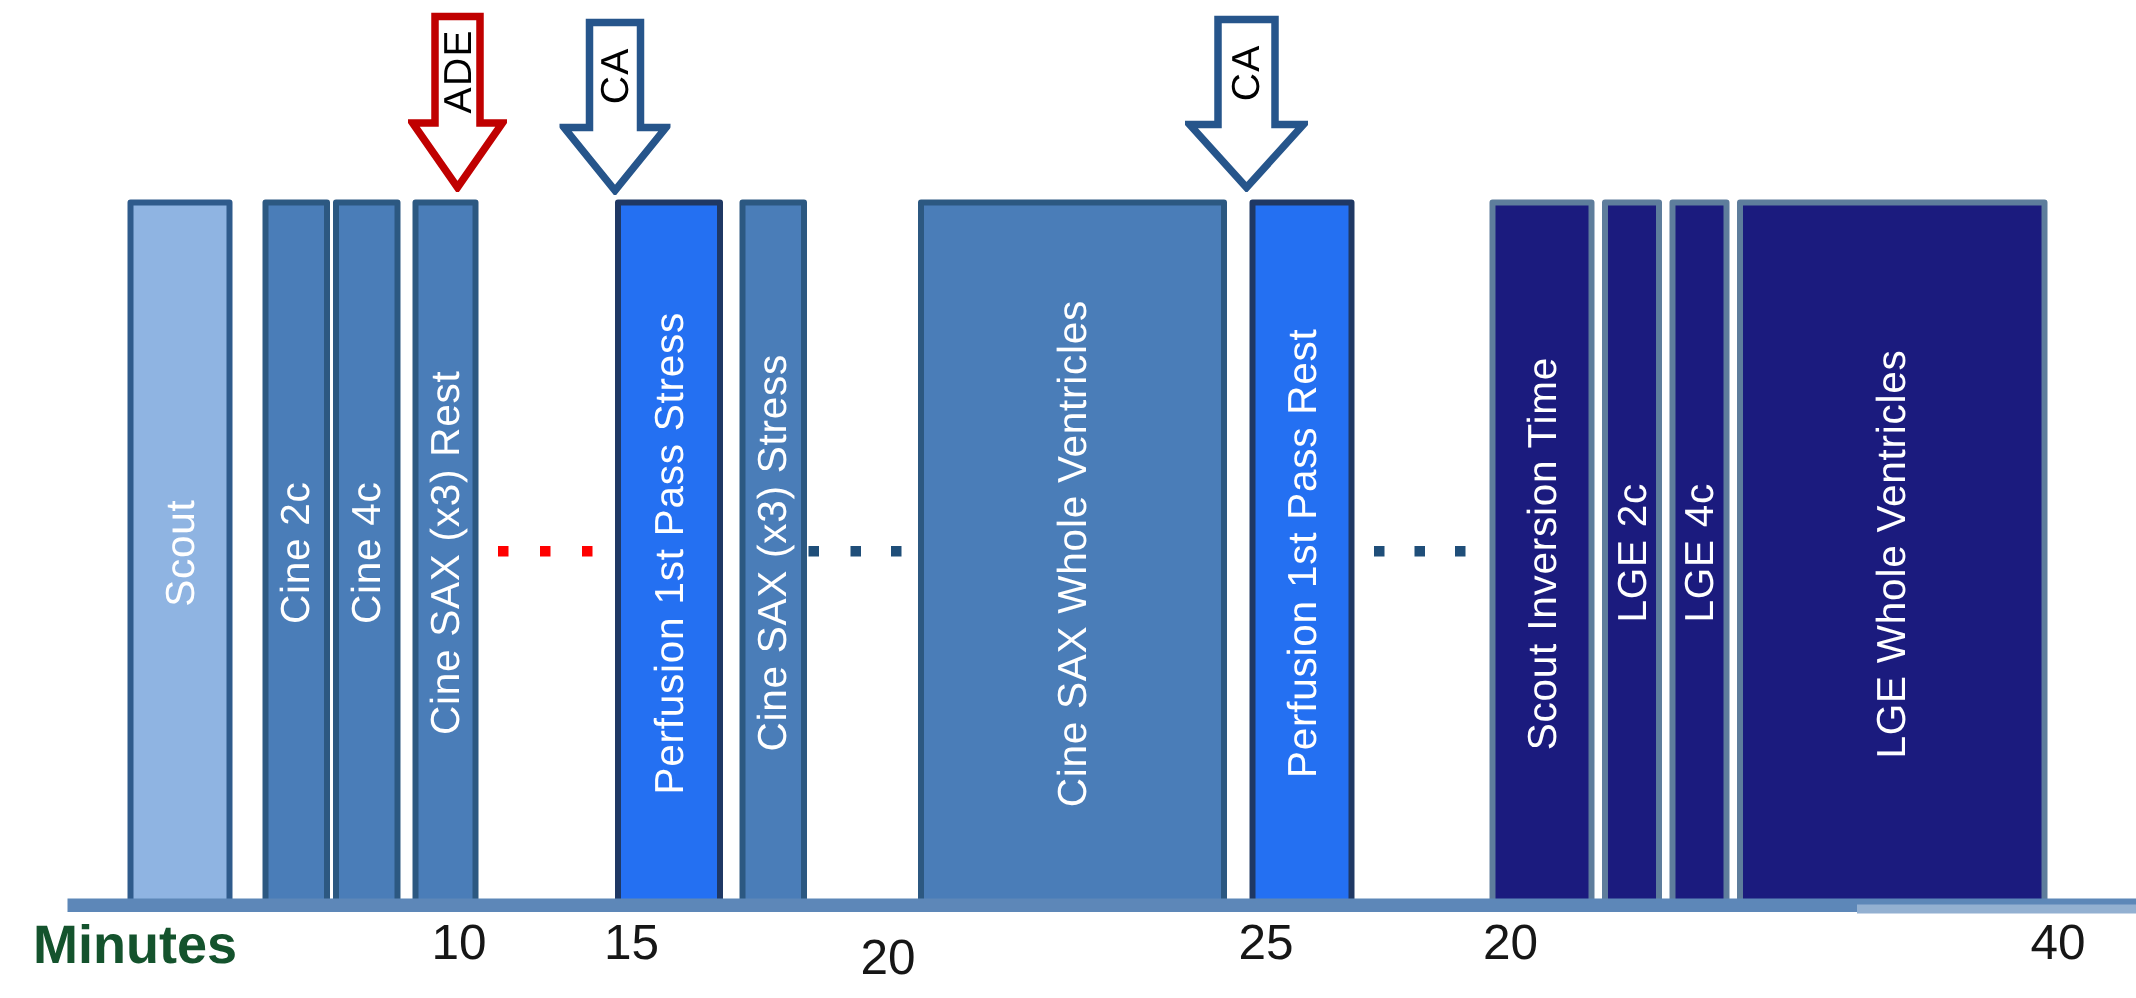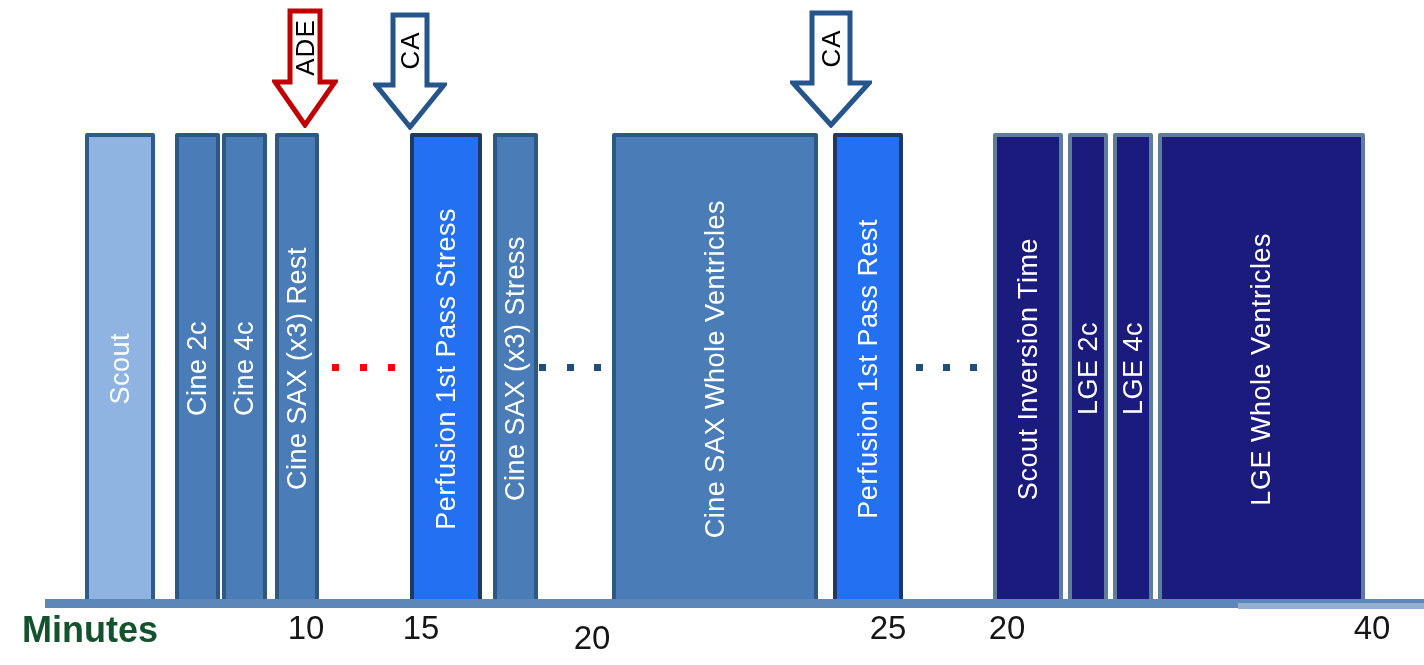--- a/index.html
+++ b/index.html
@@ -116,17 +116,17 @@
       <span class="dot" style="left: 943px; top: 364px; background: rgb(31, 78, 121);"></span>
       <span class="dot" style="left: 970px; top: 364px; background: rgb(31, 78, 121);"></span>
     </div>
   <div class="axis-line" id="axis-line" style="left: 45px; right: 0px; top: 599px; background: rgb(93, 135, 184);"></div>
   <div class="axis-line-light" id="axis-line-light" style="left: 1238px; right: 0px; top: 603px; background: rgb(147, 176, 209);"></div>
   <div id="axis-layer">
     <div class="axis-title">Minutes</div>
   <div class="axis-num" style="left: 306px;">10</div>
       <div class="axis-num" style="left: 421px;">15</div>
       <div class="axis-num" style="left: 592px; margin-top: 10px;">20</div>
-      <div class="axis-num" style="left: 888px;">25</div>
+      <div class="axis-num" style="left: 844px;">25</div>
       <div class="axis-num" style="left: 1007px;">20</div>
       <div class="axis-num" style="left: 1361px; margin-left: 11px;">40</div>
     </div>
 </div>
 
 </body></html>

